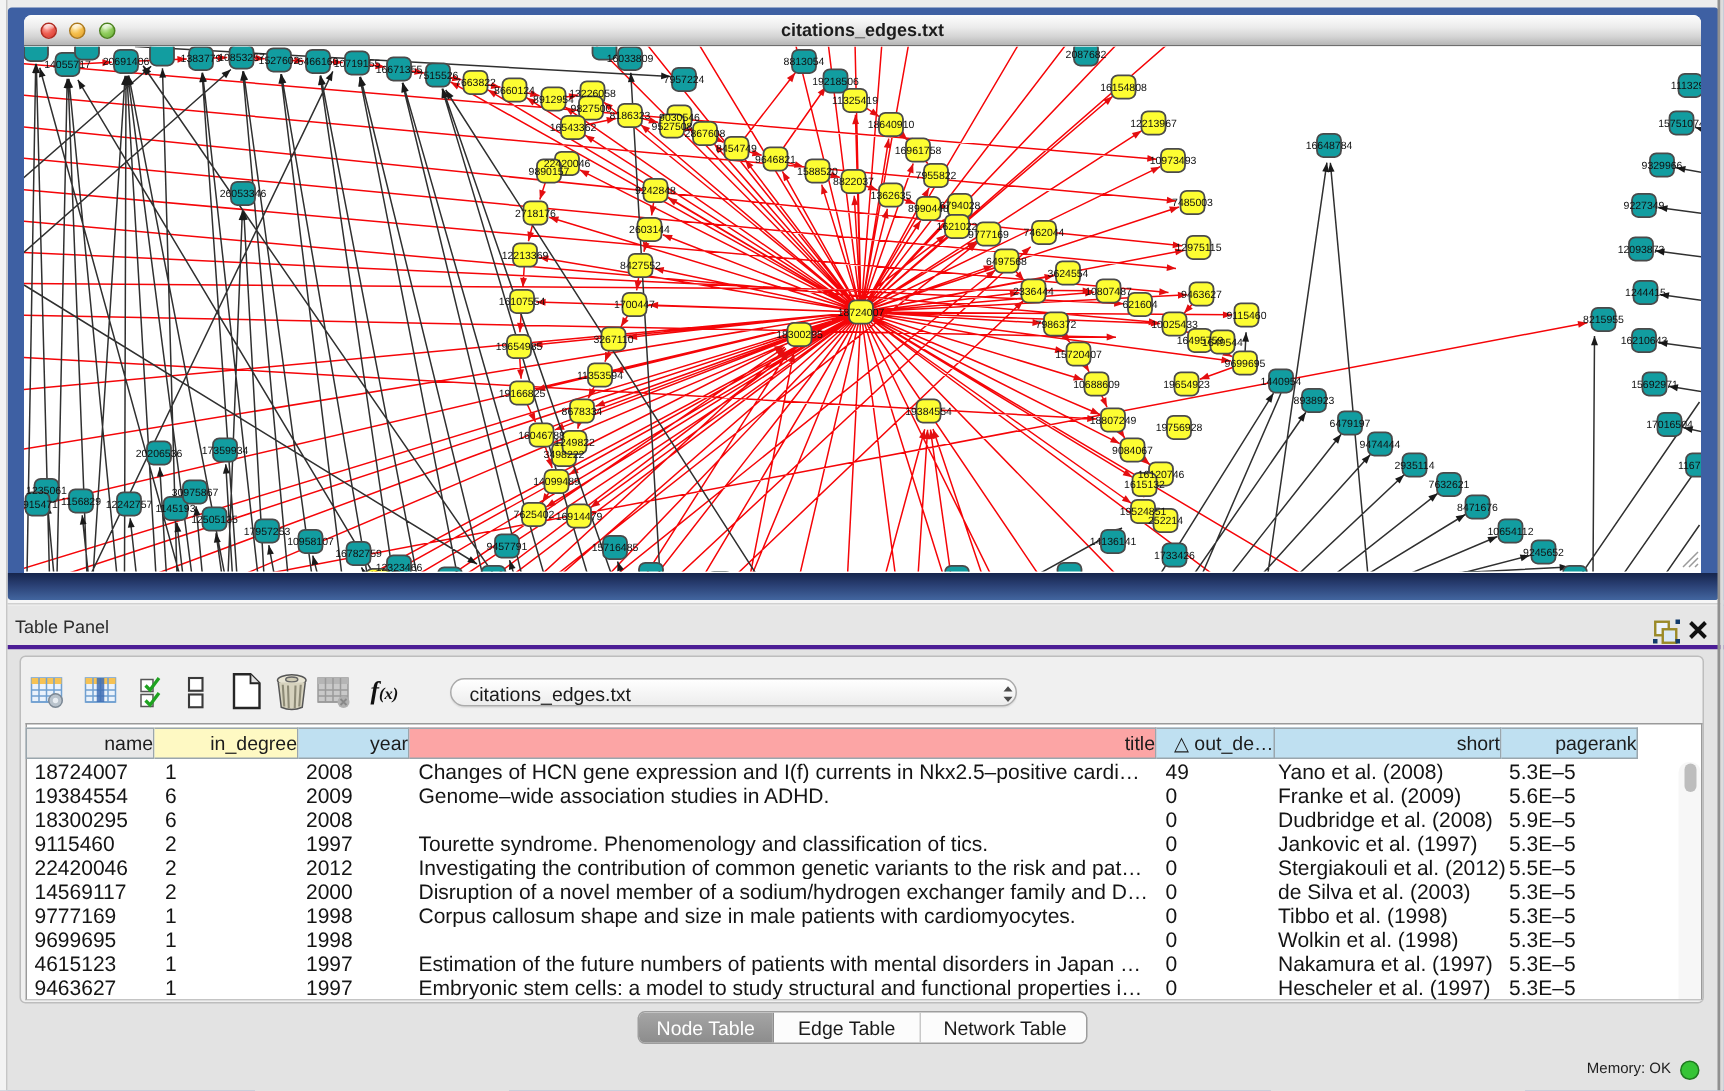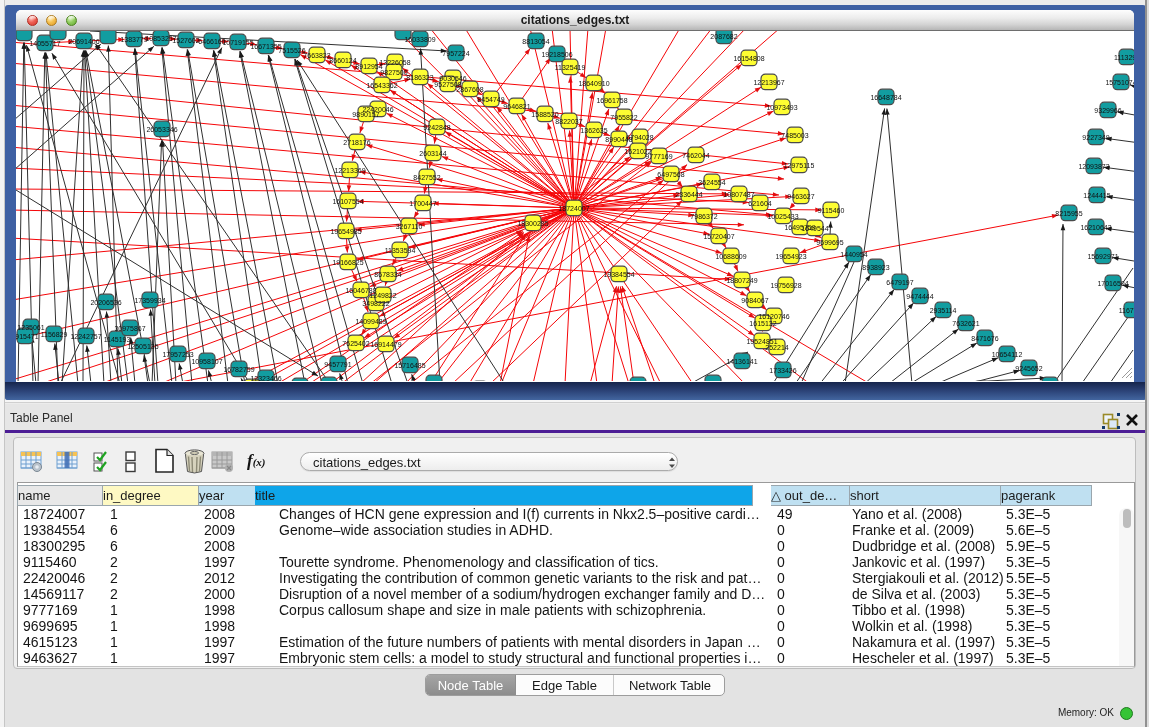--- a/index.html
+++ b/index.html
@@ -26,21 +26,21 @@
 #tphead{left:0;top:404px;width:1149px;height:29px;background:#e6e6e6;border-bottom:3px solid #4c1d95}
 #tphead .t{left:10px;top:7px;font-size:12px;color:#2c2c2c}
 #tpbody{left:0;top:433px;width:1149px;height:294px;background:#e3e3e3}
 #panelbox{left:13px;top:437px;width:1123px;height:232px;background:#f0f0f0;border:1px solid #bdbdbd;border-radius:4px}
 #combo{left:300px;top:452px;width:378px;height:19px;border:1px solid #ababab;border-radius:10px;
   background:linear-gradient(#ffffff,#ededed);box-shadow:0 1px 1px rgba(0,0,0,.08)}
 #combo .t{left:12px;top:2px;font-size:13px;color:#1a1a1a}
 
 #tablewhite{left:17px;top:482px;width:1118px;height:185px;background:#fff;border:1px solid #9a9a9a;border-bottom-color:#c4c4c4}
 .hcell{position:absolute;top:485px;height:21px;border:1px solid #9aa6ad;border-left:none;
-  font-size:13px;color:#1c1c1c;text-align:left;line-height:20px;background:#bfe0f1}
+  font-size:13px;color:#1c1c1c;text-align:right;line-height:20px;background:#bfe0f1}
 .trow{position:absolute;left:0;width:1149px;height:16px;font-size:14px;color:#141414}
 .trow span{position:absolute;top:0;line-height:16px;white-space:nowrap}
 #vsb{left:1119px;top:508px;width:15px;height:158px;background:#f7f7f7;border-radius:7px 7px 0 0}
 #vsbthumb{left:1123px;top:509px;width:8px;height:19px;border-radius:4px;background:#bdbdbd}
 
 #tabs{left:425px;top:674px;width:300px;height:22px;border:1px solid #9d9d9d;border-radius:5px;background:#fcfcfc;overflow:hidden}
 #tabs .seg{position:absolute;top:0;height:22px;font-size:13px;line-height:21px;text-align:center;color:#1a1a1a}
 #seg1{left:0;width:90px;background:linear-gradient(#a5a5a5,#8a8a8a);color:#fff !important;border-right:1px solid #8e8e8e}
 #seg2{left:90px;width:98px;border-right:1px solid #c9c9c9}
 #seg3{left:188px;width:112px}
@@ -636,21 +636,21 @@
 <div class="abs" id="combo">
     <div class="abs t">citations_edges.txt</div>
 <svg class="abs" style="left:364px;top:3px" width="14" height="14">
       <path d="M4 5 L7 1.5 L10 5 Z M4 8.5 L7 12 L10 8.5 Z" fill="#4a4a4a"></path>
     </svg>
 </div>
 <div class="abs" id="tablewhite"></div>
 <div class="hcell" style="left:17px;width:86px;background:#e8e8e8;border-left:1px solid #9aa6ad">name</div>
 <div class="hcell" style="left:103px;width:96px;background:#fef9c3">in_degree</div>
 <div class="hcell" style="left:199px;width:74px;background:#bfe0f1">year</div>
-<div class="hcell" style="left:255px;width:498px;background:#0ea5e9">title</div>
+<div class="hcell" style="left:273px;width:498px;background:#fca5a5">title</div>
 <div class="hcell" style="left:771px;width:79px;background:#bfe0f1">△ out_de…</div>
 <div class="hcell" style="left:850px;width:151px;background:#bfe0f1">short</div>
 <div class="hcell" style="left:1001px;width:91px;background:#bfe0f1">pagerank</div>
 <div class="trow" style="top:506px">
 <span style="left:23px">18724007</span>
 <span style="left:110px">1</span>
 <span style="left:204px">2008</span>
 <span style="left:279px;width:488px;overflow:hidden;text-overflow:ellipsis;display:inline-block">Changes of HCN gene expression and I(f) currents in Nkx2.5–positive cardiomyocytes</span>
 <span style="left:777px">49</span>
 <span style="left:852px">Yano et al. (2008)</span>
@@ -697,21 +697,21 @@
 <span style="left:204px">2000</span>
 <span style="left:279px;width:488px;overflow:hidden;text-overflow:ellipsis;display:inline-block">Disruption of a novel member of a sodium/hydrogen exchanger family and DOCK3 in a</span>
 <span style="left:777px">0</span>
 <span style="left:852px">de Silva et al. (2003)</span>
 <span style="left:1006px">5.3E–5</span>
 </div>
 <div class="trow" style="top:602px">
 <span style="left:23px">9777169</span>
 <span style="left:110px">1</span>
 <span style="left:204px">1998</span>
-<span style="left:279px;width:488px;overflow:hidden;text-overflow:ellipsis;display:inline-block">Corpus callosum shape and size in male patients with schizophrenia.</span>
+<span style="left:279px;width:488px;overflow:hidden;text-overflow:ellipsis;display:inline-block">Corpus callosum shape and size in male patients with cardiomyocytes.</span>
 <span style="left:777px">0</span>
 <span style="left:852px">Tibbo et al. (1998)</span>
 <span style="left:1006px">5.3E–5</span>
 </div>
 <div class="trow" style="top:618px">
 <span style="left:23px">9699695</span>
 <span style="left:110px">1</span>
 <span style="left:204px">1998</span>
 <span style="left:777px">0</span>
 <span style="left:852px">Wolkin et al. (1998)</span>

